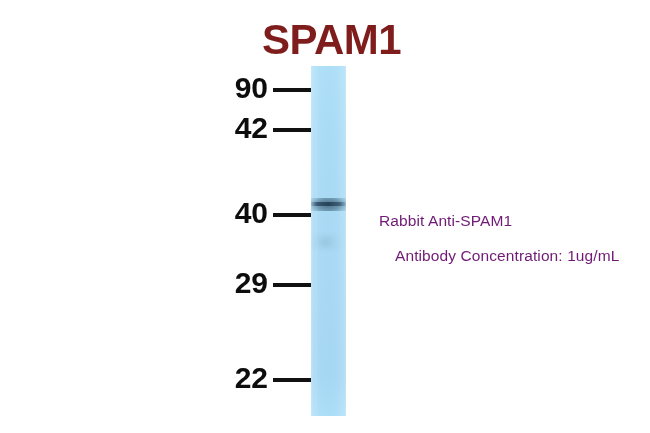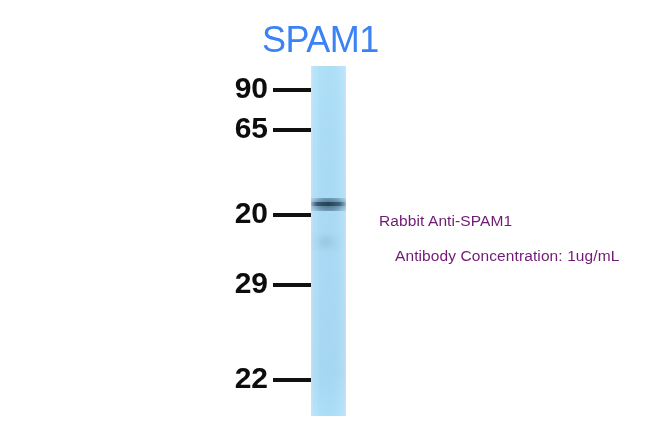--- a/index.html
+++ b/index.html
@@ -17,24 +17,24 @@
     height: 433px;
     background: #ffffff;
     overflow: hidden;
   }
 
   
   #blot-title {
     position: absolute;
     left: 262px;
     top: 18px;
-    font-size: 36px;
-    font-weight: normal;
+    font-size: 42px;
+    font-weight: bold;
     letter-spacing: -0.5px;
-    color: #3b82f6;
+    color: #7f1d1d;
     line-height: 44px;
     white-space: nowrap;
   }
 
   
   #ladder {
     position: absolute;
     left: 0;
     top: 0;
     width: 320px;
@@ -169,26 +169,26 @@
   <div id="blot-title">SPAM1</div>
 
   <div id="ladder">
 
     <div class="marker" style="top:90px">
       <span class="marker-label">90</span>
       <span class="marker-tick"></span>
     </div>
 
     <div class="marker" style="top:130px">
-      <span class="marker-label">65</span>
+      <span class="marker-label">42</span>
       <span class="marker-tick"></span>
     </div>
 
     <div class="marker" style="top:215px">
-      <span class="marker-label">20</span>
+      <span class="marker-label">40</span>
       <span class="marker-tick"></span>
     </div>
 
     <div class="marker" style="top:285px">
       <span class="marker-label">29</span>
       <span class="marker-tick"></span>
     </div>
 
     <div class="marker" style="top:380px">
       <span class="marker-label">22</span>

